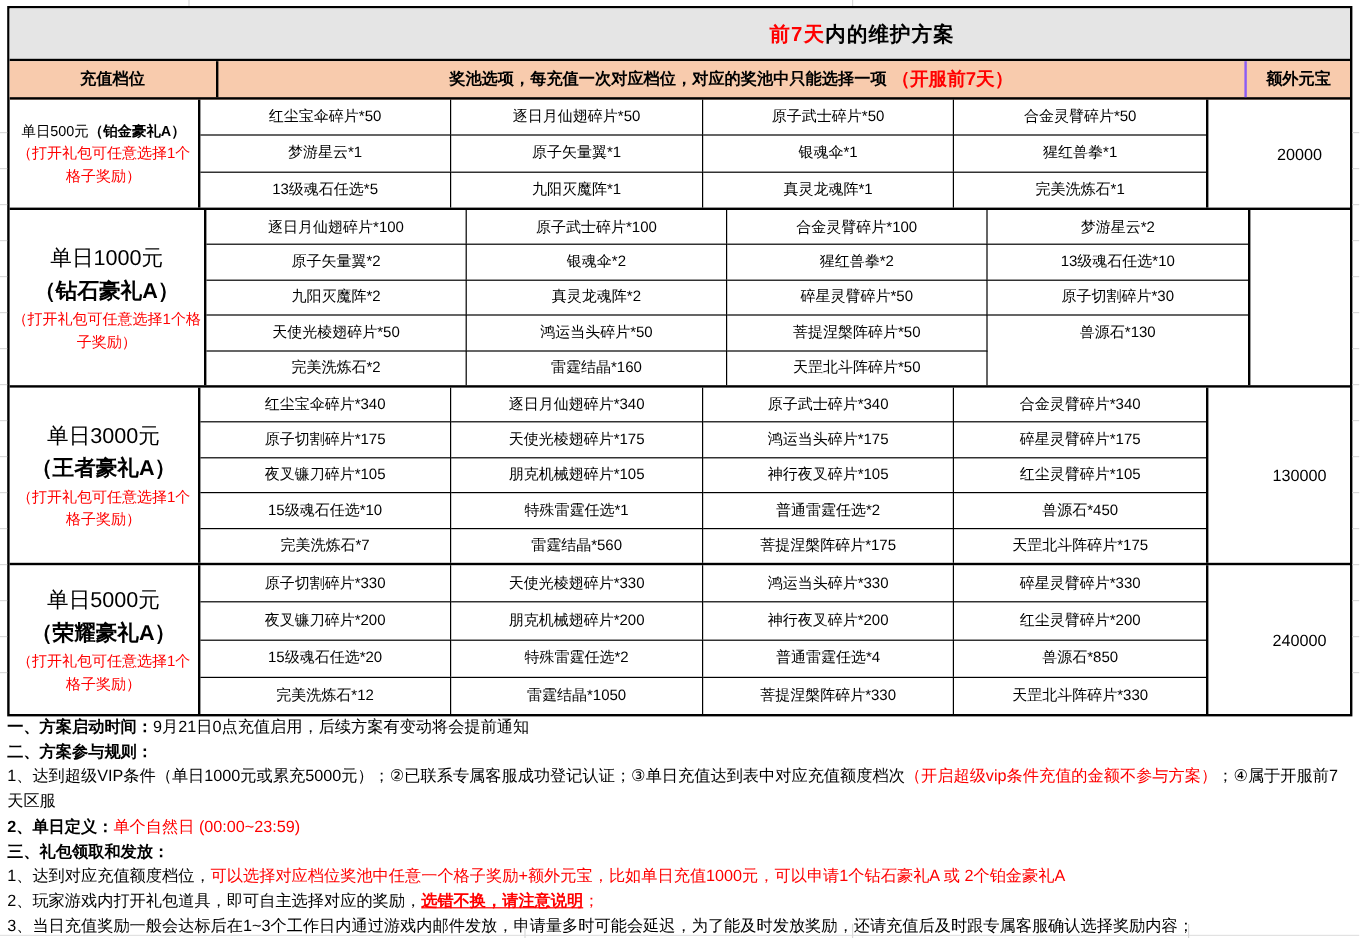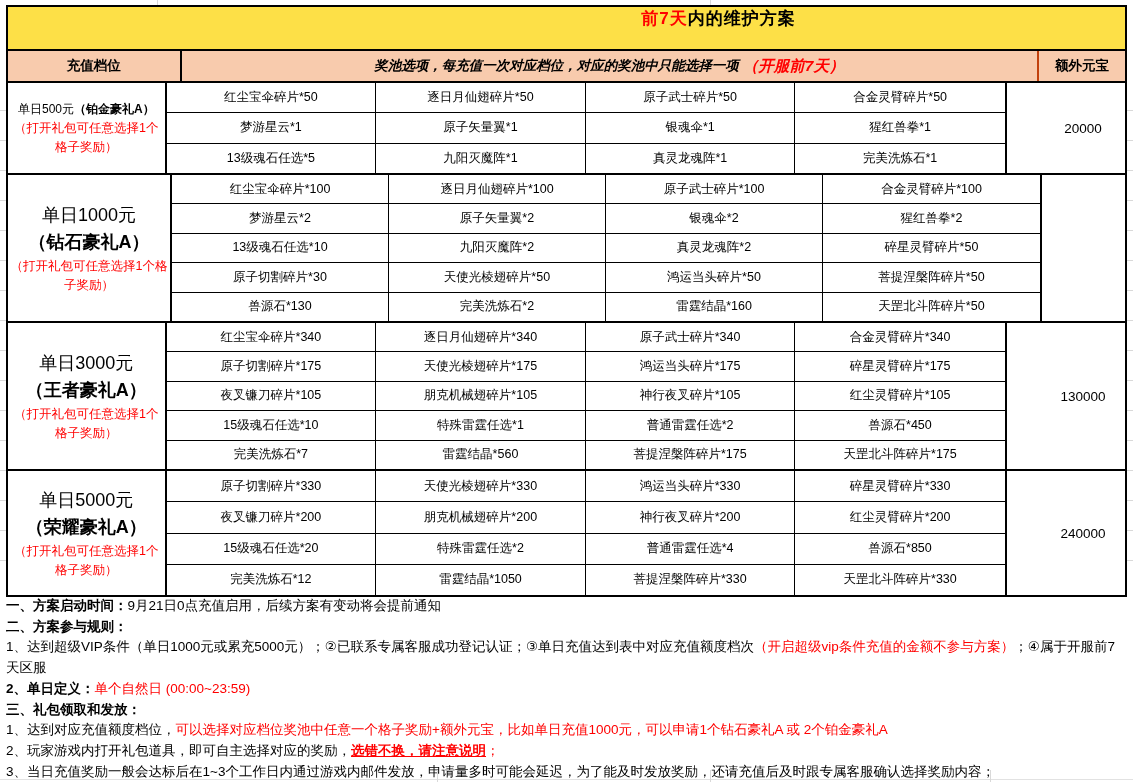--- a/index.html
+++ b/index.html
@@ -1,27 +1,27 @@
 <!DOCTYPE html>
 <html><head>
 <meta charset="utf-8">
 <style>
   html,body{margin:0;padding:0;background:#fff;}
   .page{position:relative;width:1133px;height:782px;background:#ffffff;overflow:hidden;
         font-family:"Liberation Sans","DejaVu Sans",sans-serif;color:#000;}
   .sheet{position:absolute;left:6px;top:5px;width:1121px;border:2px solid #000;box-sizing:border-box;background:#fff;}
   
-  .banner{height:42px;background:#fde047;border-bottom:2px solid #000;display:flex;justify-content:center;
+  .banner{height:42px;background:#e5e5e5;border-bottom:2px solid #000;display:flex;align-items:center;justify-content:center;
           font-weight:bold;font-size:17px;letter-spacing:1px;}
   .banner-inner{transform:translateX(152px);}
   .t-red{color:#ff0000;}
   
   .thead{display:flex;height:30px;background:#f8cbad;border-bottom:2px solid #000;font-weight:bold;}
   .th-tier{width:176px;border-right:2px solid #000;box-sizing:border-box;display:flex;align-items:center;justify-content:center;font-size:13.5px;}
-  .th-pool{width:870px;border-right:2px solid #c2410c;box-sizing:border-box;display:flex;align-items:center;justify-content:center;font-size:13.5px;font-style:italic;}
+  .th-pool{width:870px;border-right:2px solid #8b5cf6;box-sizing:border-box;display:flex;align-items:center;justify-content:center;font-size:13.5px;}
   .th-pool .pool-red{color:#ff0000;font-size:15.5px;margin-left:4px;}
   .th-extra{width:87px;display:flex;align-items:center;justify-content:center;font-size:13.5px;}
   
   .group{display:flex;}
   .group.sep{border-top:2px solid #000;}
   .g1{height:90px;} .g2{height:146px;} .g3{height:146px;} .g4{height:124px;}
   .tier{width:164px;border-right:2px solid #000;box-sizing:border-box;display:flex;flex-direction:column;align-items:center;justify-content:center;
         text-align:center;font-size:12.5px;line-height:1.5;padding:0 2px;}
   .tier-name{white-space:nowrap;font-size:12px;}
   .tier-name.stack{white-space:normal;font-size:18px;}
@@ -84,21 +84,20 @@
       </div>
       <div class="extra">20000</div>
     </div>
 
     <div class="group g2 sep">
       <div class="tier">
         <div class="tier-name stack"><span>单日1000元</span><span class="tier-paren">（钻石豪礼A）</span></div>
         <div class="tier-note">（打开礼包可任意选择1个格子奖励）</div>
       </div>
       <div class="rewards">
-        <div class="cell">红尘宝伞碎片*100</div>
         <div class="cell">逐日月仙翅碎片*100</div>
         <div class="cell">原子武士碎片*100</div>
         <div class="cell">合金灵臂碎片*100</div>
         <div class="cell">梦游星云*2</div>
         <div class="cell">原子矢量翼*2</div>
         <div class="cell">银魂伞*2</div>
         <div class="cell">猩红兽拳*2</div>
         <div class="cell">13级魂石任选*10</div>
         <div class="cell">九阳灭魔阵*2</div>
         <div class="cell">真灵龙魂阵*2</div>

